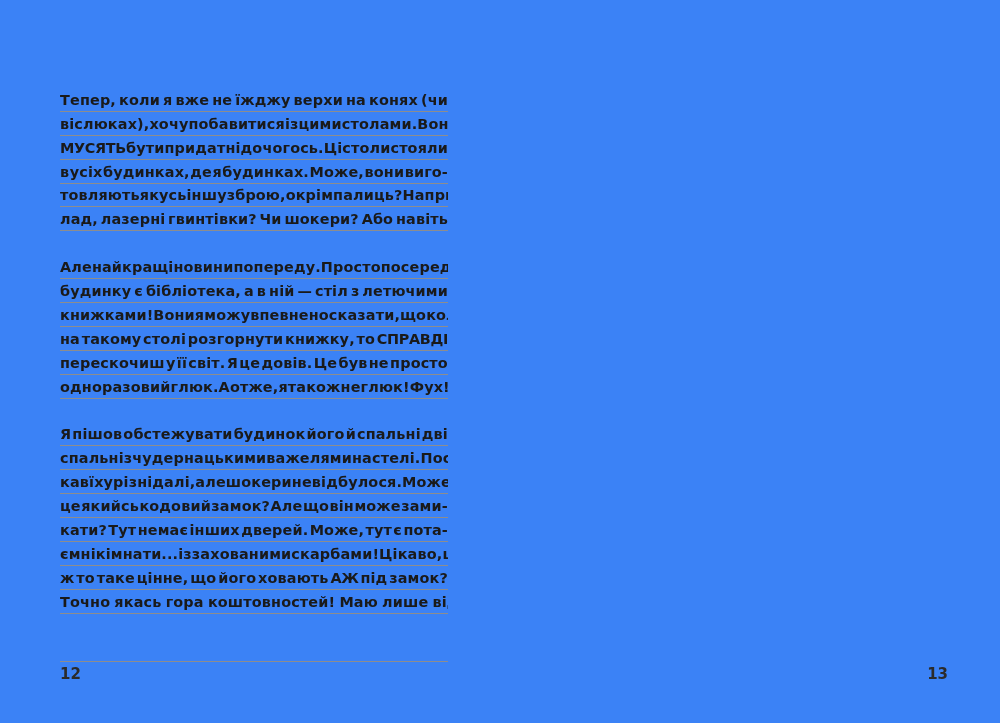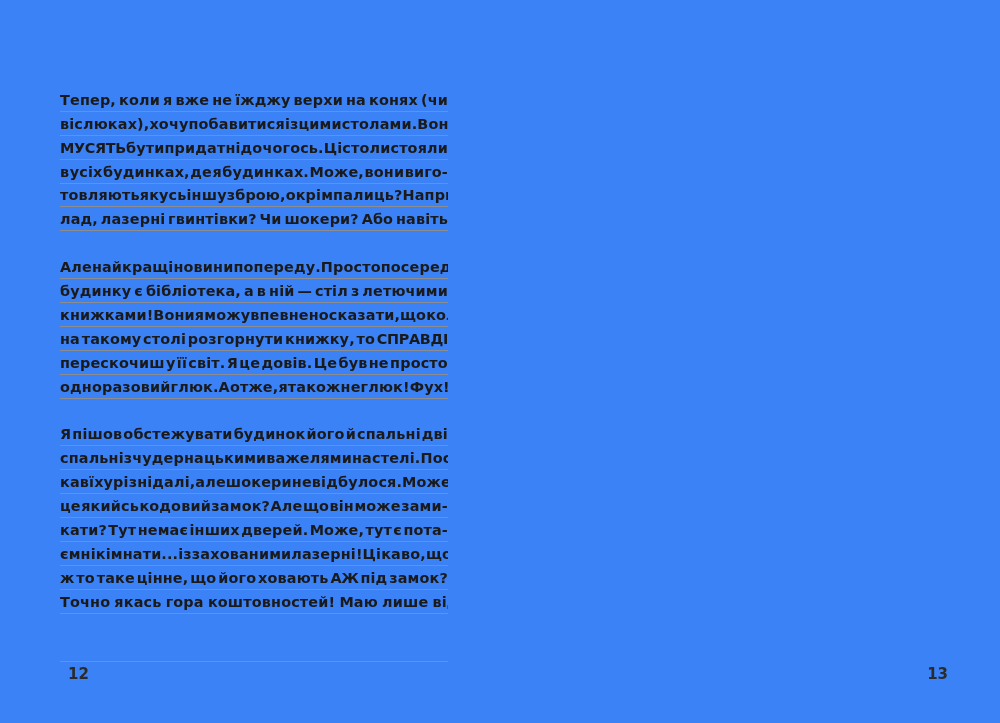--- a/index.html
+++ b/index.html
@@ -89,21 +89,21 @@
   }
 
   .folio {
     position: absolute;
     bottom: 40px;
     font-size: 15px;
     font-weight: 700;
     color: #2b2b2b;
     font-family: "DejaVu Sans", "Liberation Sans", sans-serif;
   }
-  .folio-left  { left: 68px; }
+  .folio-left  { left: 60px; }
   .folio-right { right: 52px; }
 </style>
 </head>
 <body>
 
 <div class="spread">
 
   <div class="page page-left">
     <div class="lines-block">
         <div>
@@ -322,21 +322,21 @@
               <span class="w">є</span>
               <span class="w">пота-</span>
             </div>
           </div>
           <div class="rule-line">
             <div class="txt justify">
               <span class="w">ємні</span>
               <span class="w">кімнати...</span>
               <span class="w">із</span>
               <span class="w">захованими</span>
-              <span class="w">лазерні!</span>
+              <span class="w">скарбами!</span>
               <span class="w">Цікаво,</span>
               <span class="w">що</span>
             </div>
           </div>
           <div class="rule-line">
             <div class="txt justify">
               <span class="w">ж</span>
               <span class="w">то</span>
               <span class="w">таке</span>
               <span class="w">цінне,</span>

